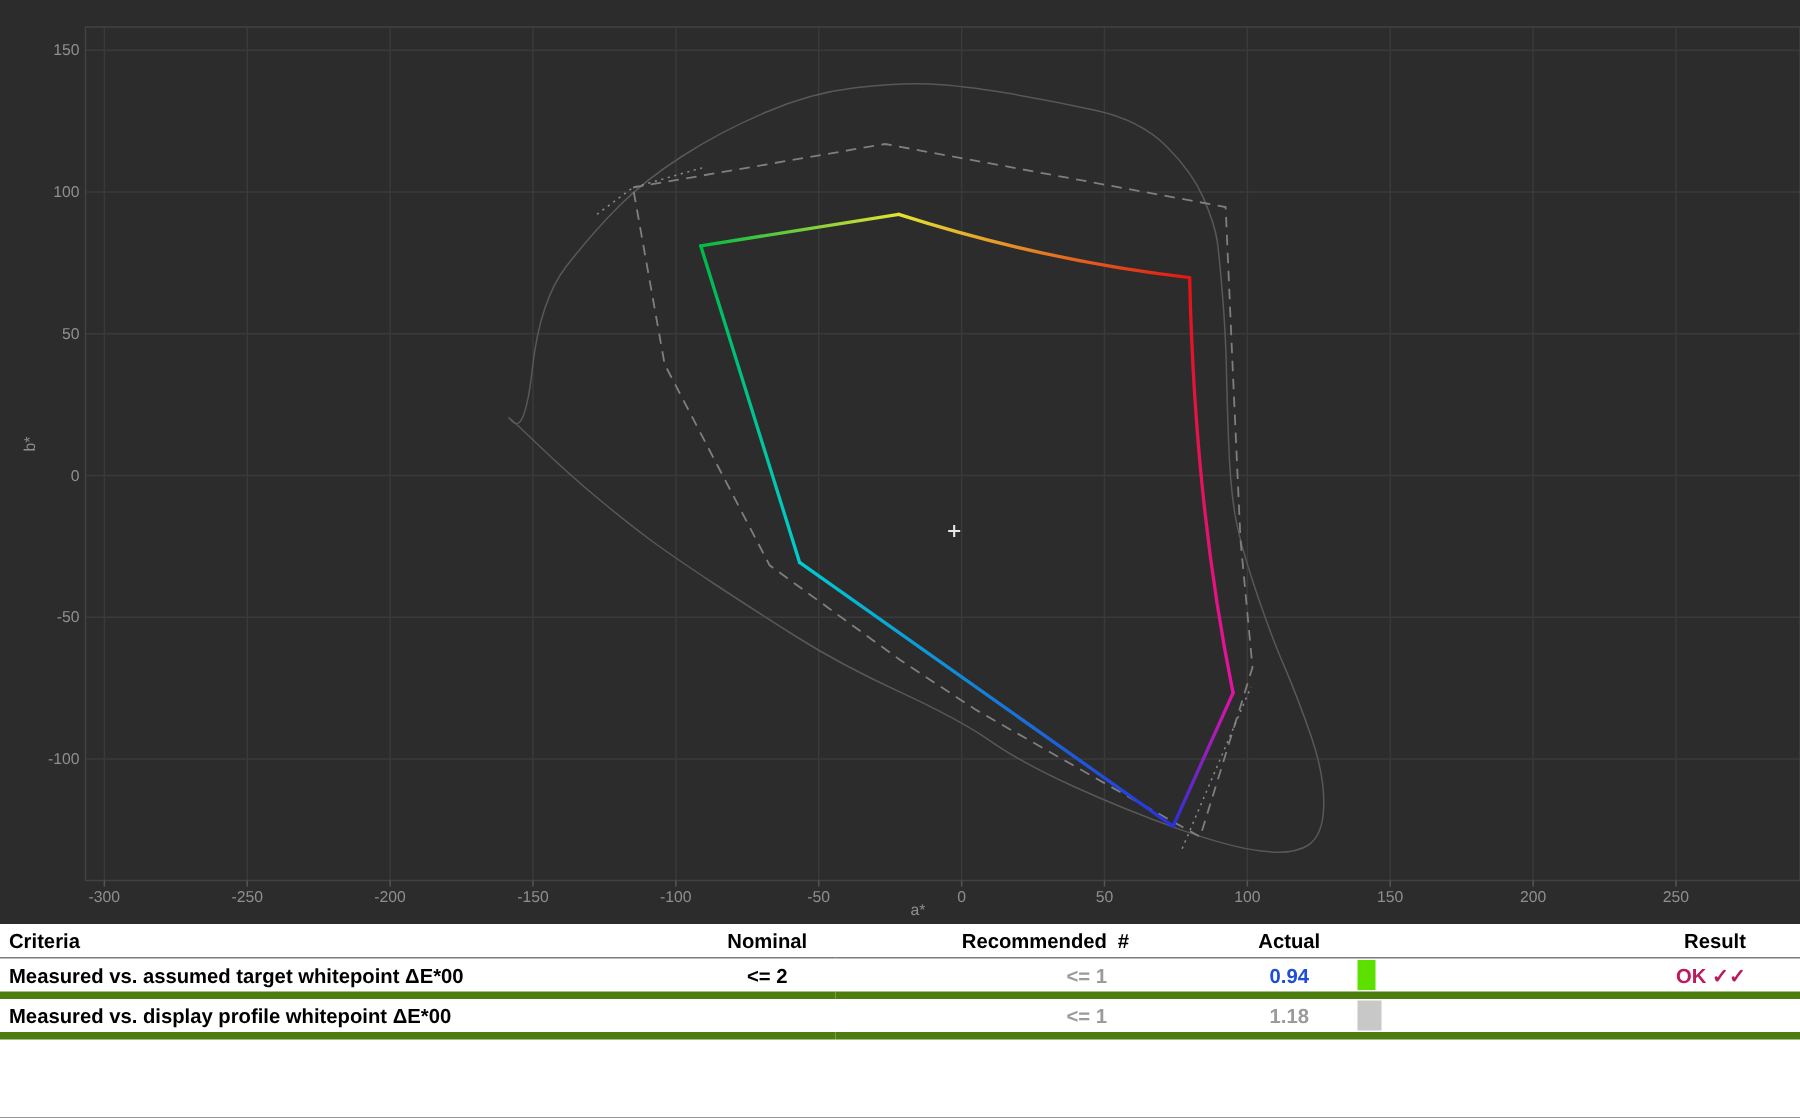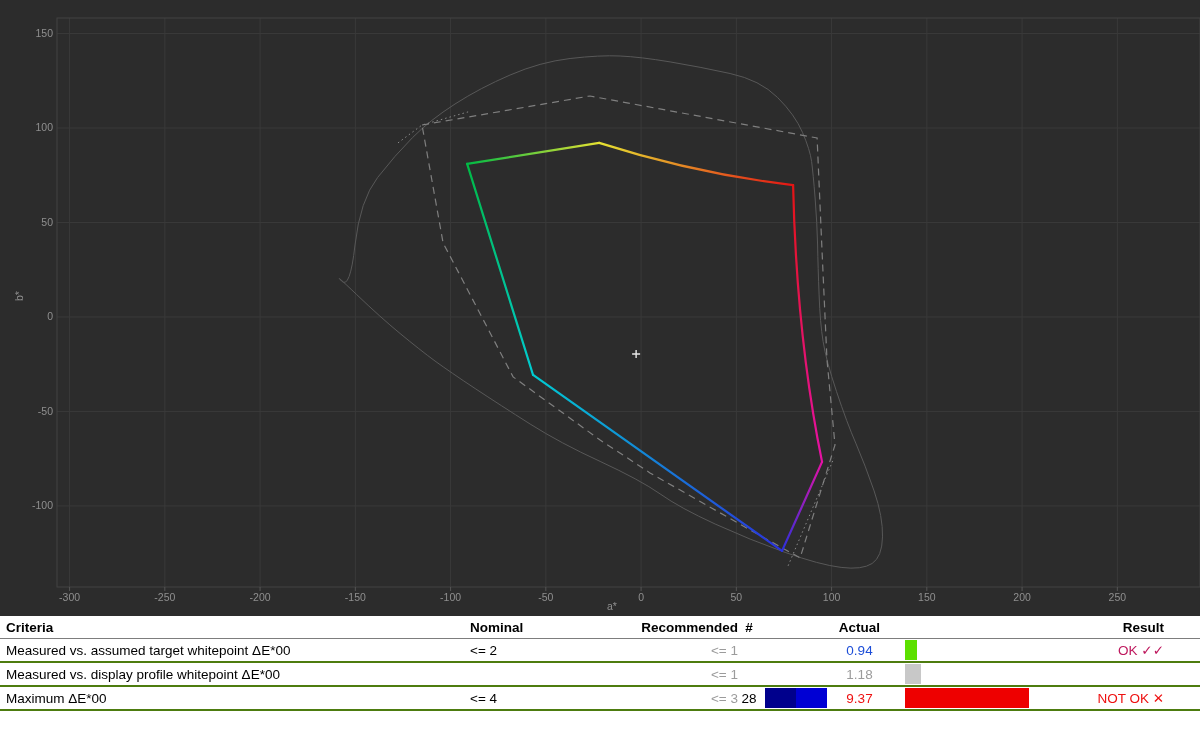--- a/index.html
+++ b/index.html
@@ -8,26 +8,26 @@
     font-family:"Liberation Sans",sans-serif;
   }
   .chart-panel{
     width:1200px;height:616px;background:#2c2c2c;position:relative;
   }
   table.criteria{
     border-collapse:collapse;table-layout:fixed;width:1200px;
     font-size:13.5px;color:#000;
   }
   table.criteria th,table.criteria td{
-    border-bottom:2px solid #4d7c0f;height:22px;padding:0;
-    font-weight:normal;white-space:nowrap;overflow:hidden;
+    border-bottom:5px solid #4d7c0f;height:22px;padding:0;
+    font-weight:bold;white-space:nowrap;overflow:hidden;
   }
   table.criteria thead th{font-weight:bold;border-bottom:1px solid #7d7d7d;}
   .col-criteria{text-align:left;padding-left:6px !important;}
-  .col-nominal{text-align:left;padding-right:4px !important;}
+  .col-nominal{text-align:center;padding-right:4px !important;}
   .col-recommended{text-align:right;}
   .col-count{text-align:center;}
   .col-swatch{text-align:center;}
   .col-actual{text-align:center;padding-right:3px !important;}
   .col-bar{text-align:left;}
   .col-result{text-align:right;padding-right:36px !important;font-weight:bold;}
   .txt-gray{color:#9b9b9b;}
   .txt-green{color:#1d4ed8;}
   .txt-green-dark{color:#be185d;}
   .txt-red{color:#ee1111;font-weight:bold;}
@@ -173,26 +173,14 @@
       <td class="col-nominal"></td>
       <td class="col-recommended txt-gray">&lt;= 1</td>
       <td class="col-count"></td>
       <td class="col-swatch"></td>
       <td class="col-actual txt-gray">1.18</td>
       <td class="col-bar">
           <div class="de-bar" style="width: 16px; background: rgb(200, 200, 200);"></div>
         </td>
       <td class="col-result"></td>
     </tr>
-    <tr>
-      <td class="col-criteria">Maximum ΔE*00</td>
-      <td class="col-nominal">&lt;= 4</td>
-      <td class="col-recommended txt-gray">&lt;= 3</td>
-      <td class="col-count">28</td>
-      <td class="col-swatch"><span class="swatch" style="background: rgb(0, 0, 140);"></span><span class="swatch" style="background: rgb(0, 0, 212);"></span></td>
-      <td class="col-actual txt-red">9.37</td>
-      <td class="col-bar">
-          <div class="de-bar" style="width: 124px; background: rgb(238, 0, 0);"></div>
-        </td>
-      <td class="col-result txt-red">NOT OK ✕</td>
-    </tr>
   </tbody>
 </table>
 
 </body></html>

